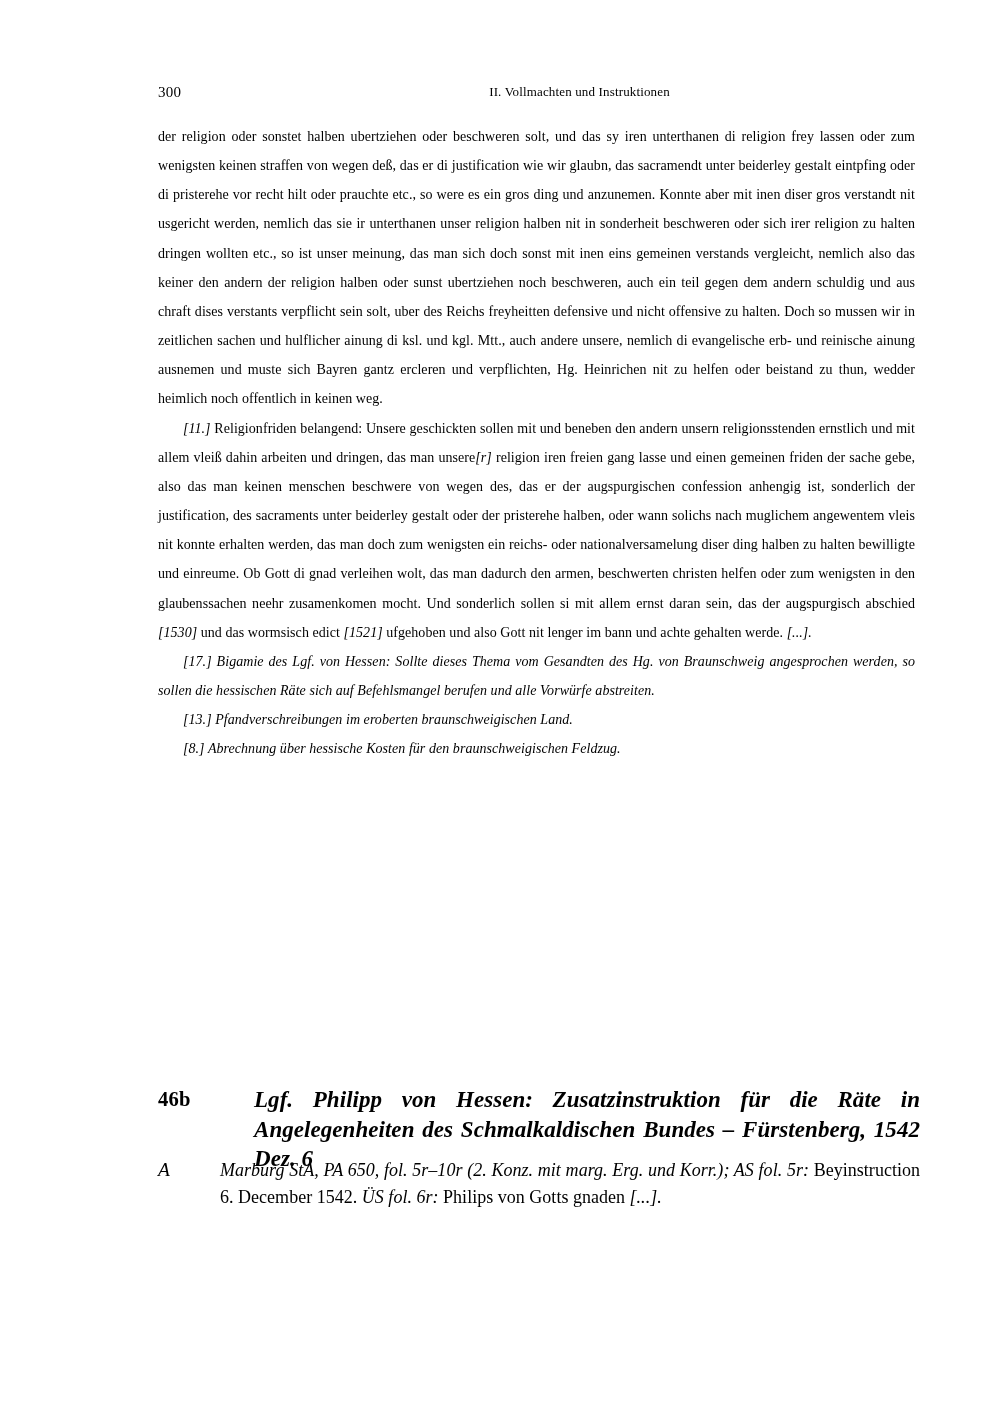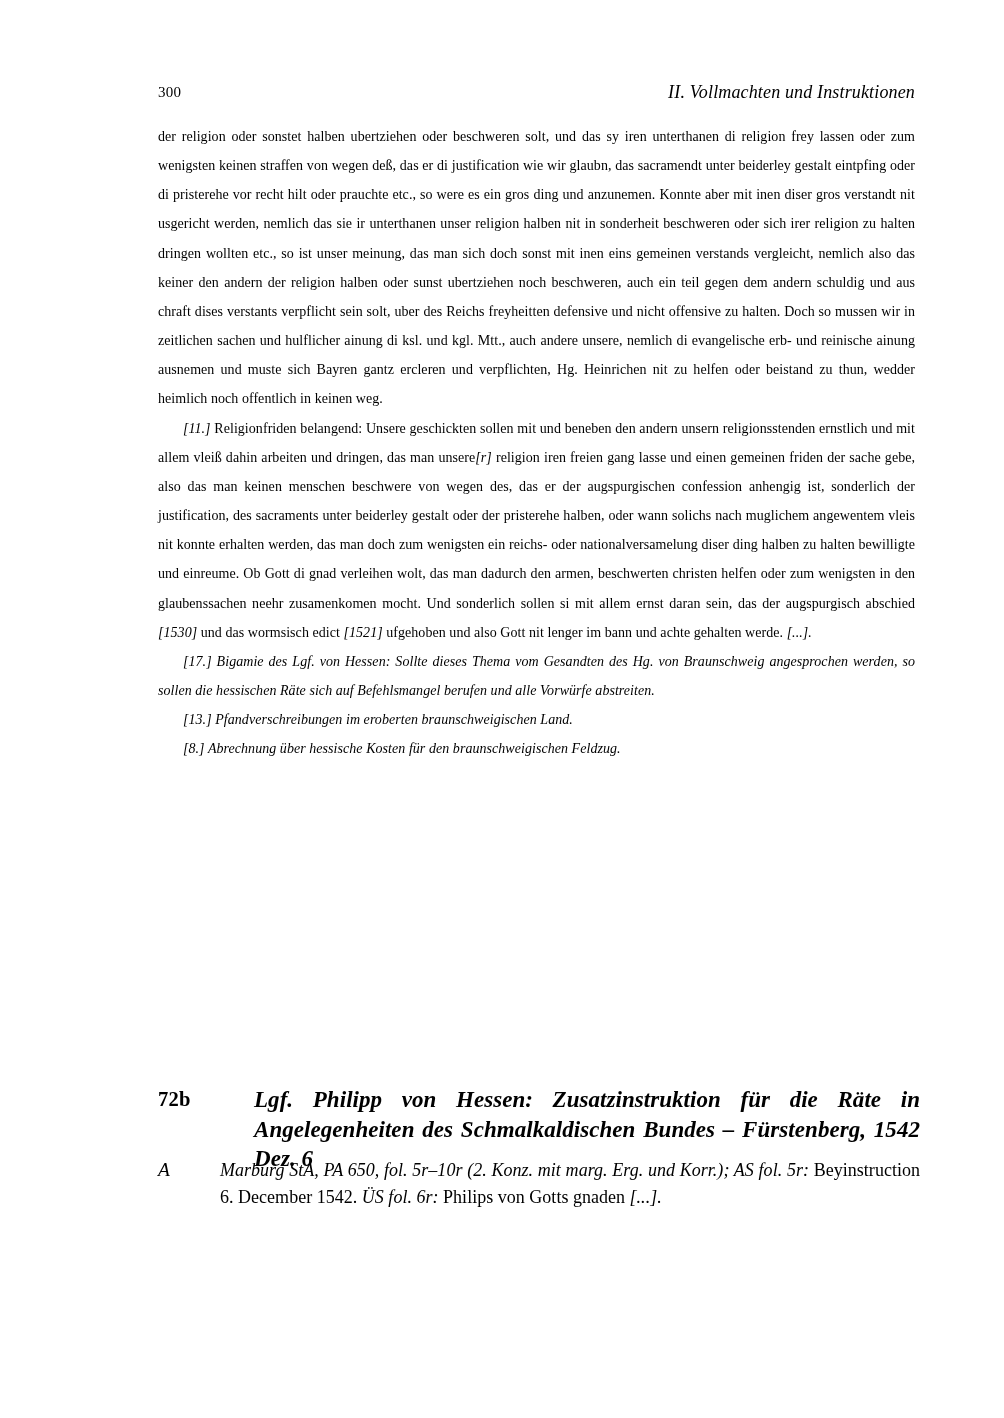--- a/index.html
+++ b/index.html
@@ -36,27 +36,26 @@
     top: 0;
     font-size: 15px;
     line-height: 28px;
     letter-spacing: 0.2px;
   }
   .head-title {
     position: absolute;
     left: 0;
     top: 0;
     width: 757px;
-    text-align: right;
-    font-size: 18px;
+    text-align: center;
+    font-size: 13px;
     line-height: 28px;
     padding-left: 86px;
     box-sizing: border-box;
     letter-spacing: 0.15px;
-    font-style: italic;
   }
 
   
   .textblock {
     position: absolute;
     left: 158px;
     top: 122px;
     width: 757px;
   }
 
@@ -149,21 +148,21 @@
 
     <p class="ind allit">[17.] Bigamie des Lgf. von Hessen: Sollte dieses Thema vom Gesandten des Hg. von Braunschweig angesprochen werden, so sollen die hessischen Räte sich auf Befehlsmangel berufen und alle Vorwürfe abstreiten.</p>
 
     <p class="ind allit">[13.] Pfandverschreibungen im eroberten braunschweigischen Land.</p>
 
     <p class="ind allit">[8.] Abrechnung über hessische Kosten für den braunschweigischen Feldzug.</p>
 
   </div>
 
   <div class="section-head">
-    <span class="num">72b</span>
+    <span class="num">46b</span>
     <div class="title">Lgf. Philipp von Hessen: Zusatzinstruktion für die Räte in Angelegenheiten des Schmalkaldischen Bundes – Fürstenberg, 1542 Dez. 6</div>
   </div>
 
   <div class="apparatus">
     <div class="app-row">
       <span class="siglum">A</span>
       <div class="body"><span class="it">Marburg StA, PA 650, fol. 5r–10r (2. Konz. mit marg. Erg. und Korr.); AS fol. 5r:</span><span> Beyinstruction 6. December 1542. </span><span class="it">ÜS fol. 6r:</span><span> Philips von Gotts gnaden </span><span class="it">[...].</span></div>
     </div>
   </div>
 

